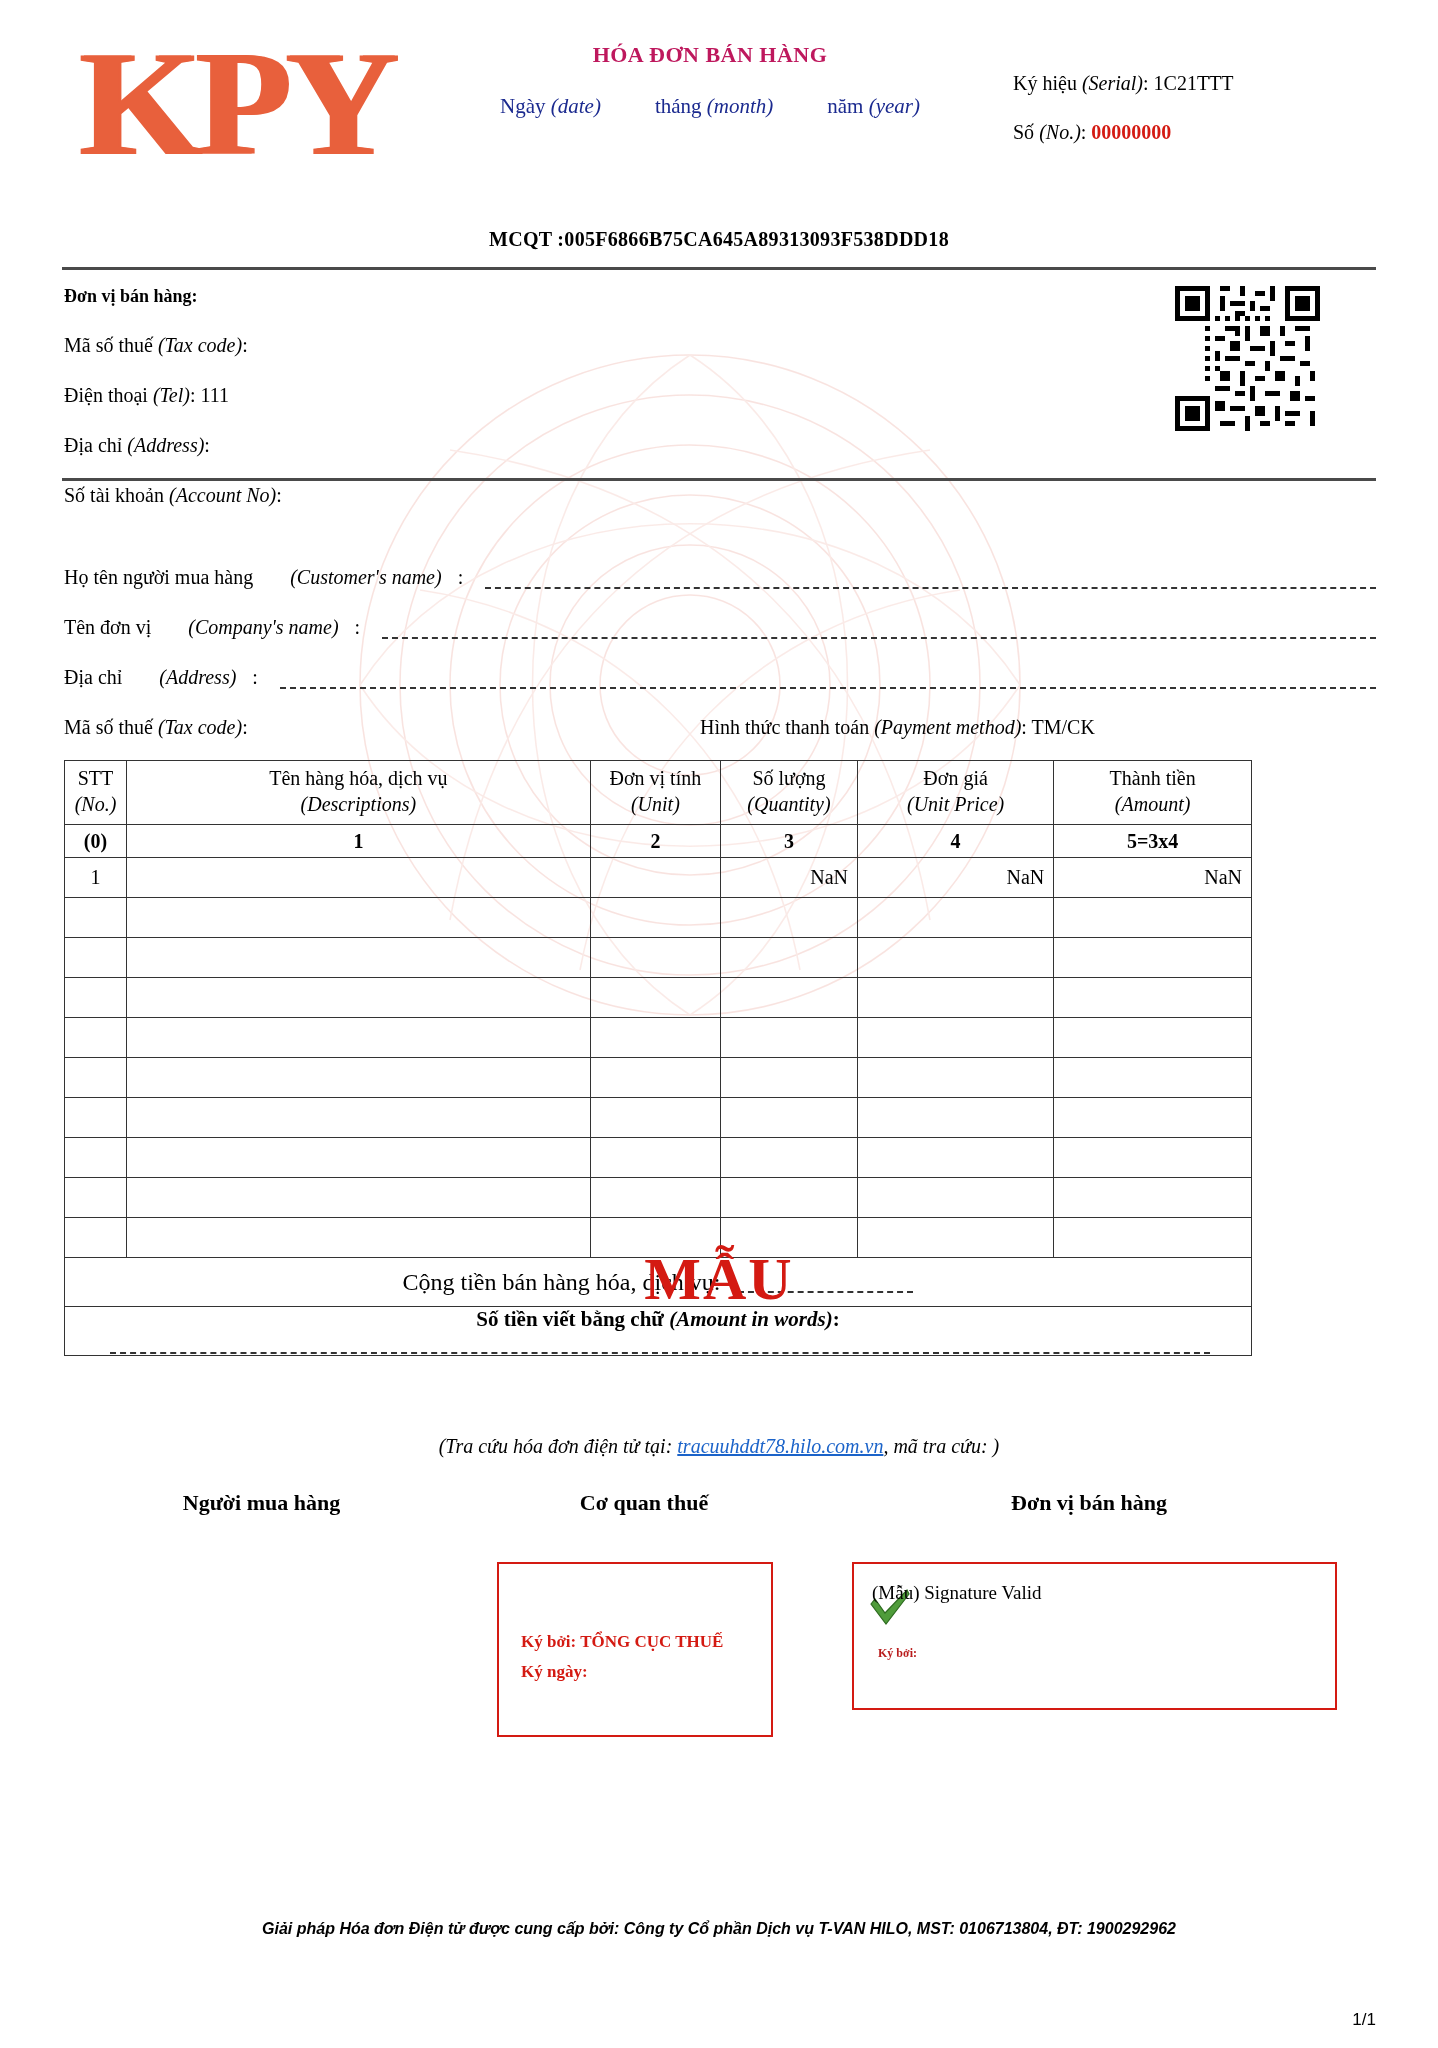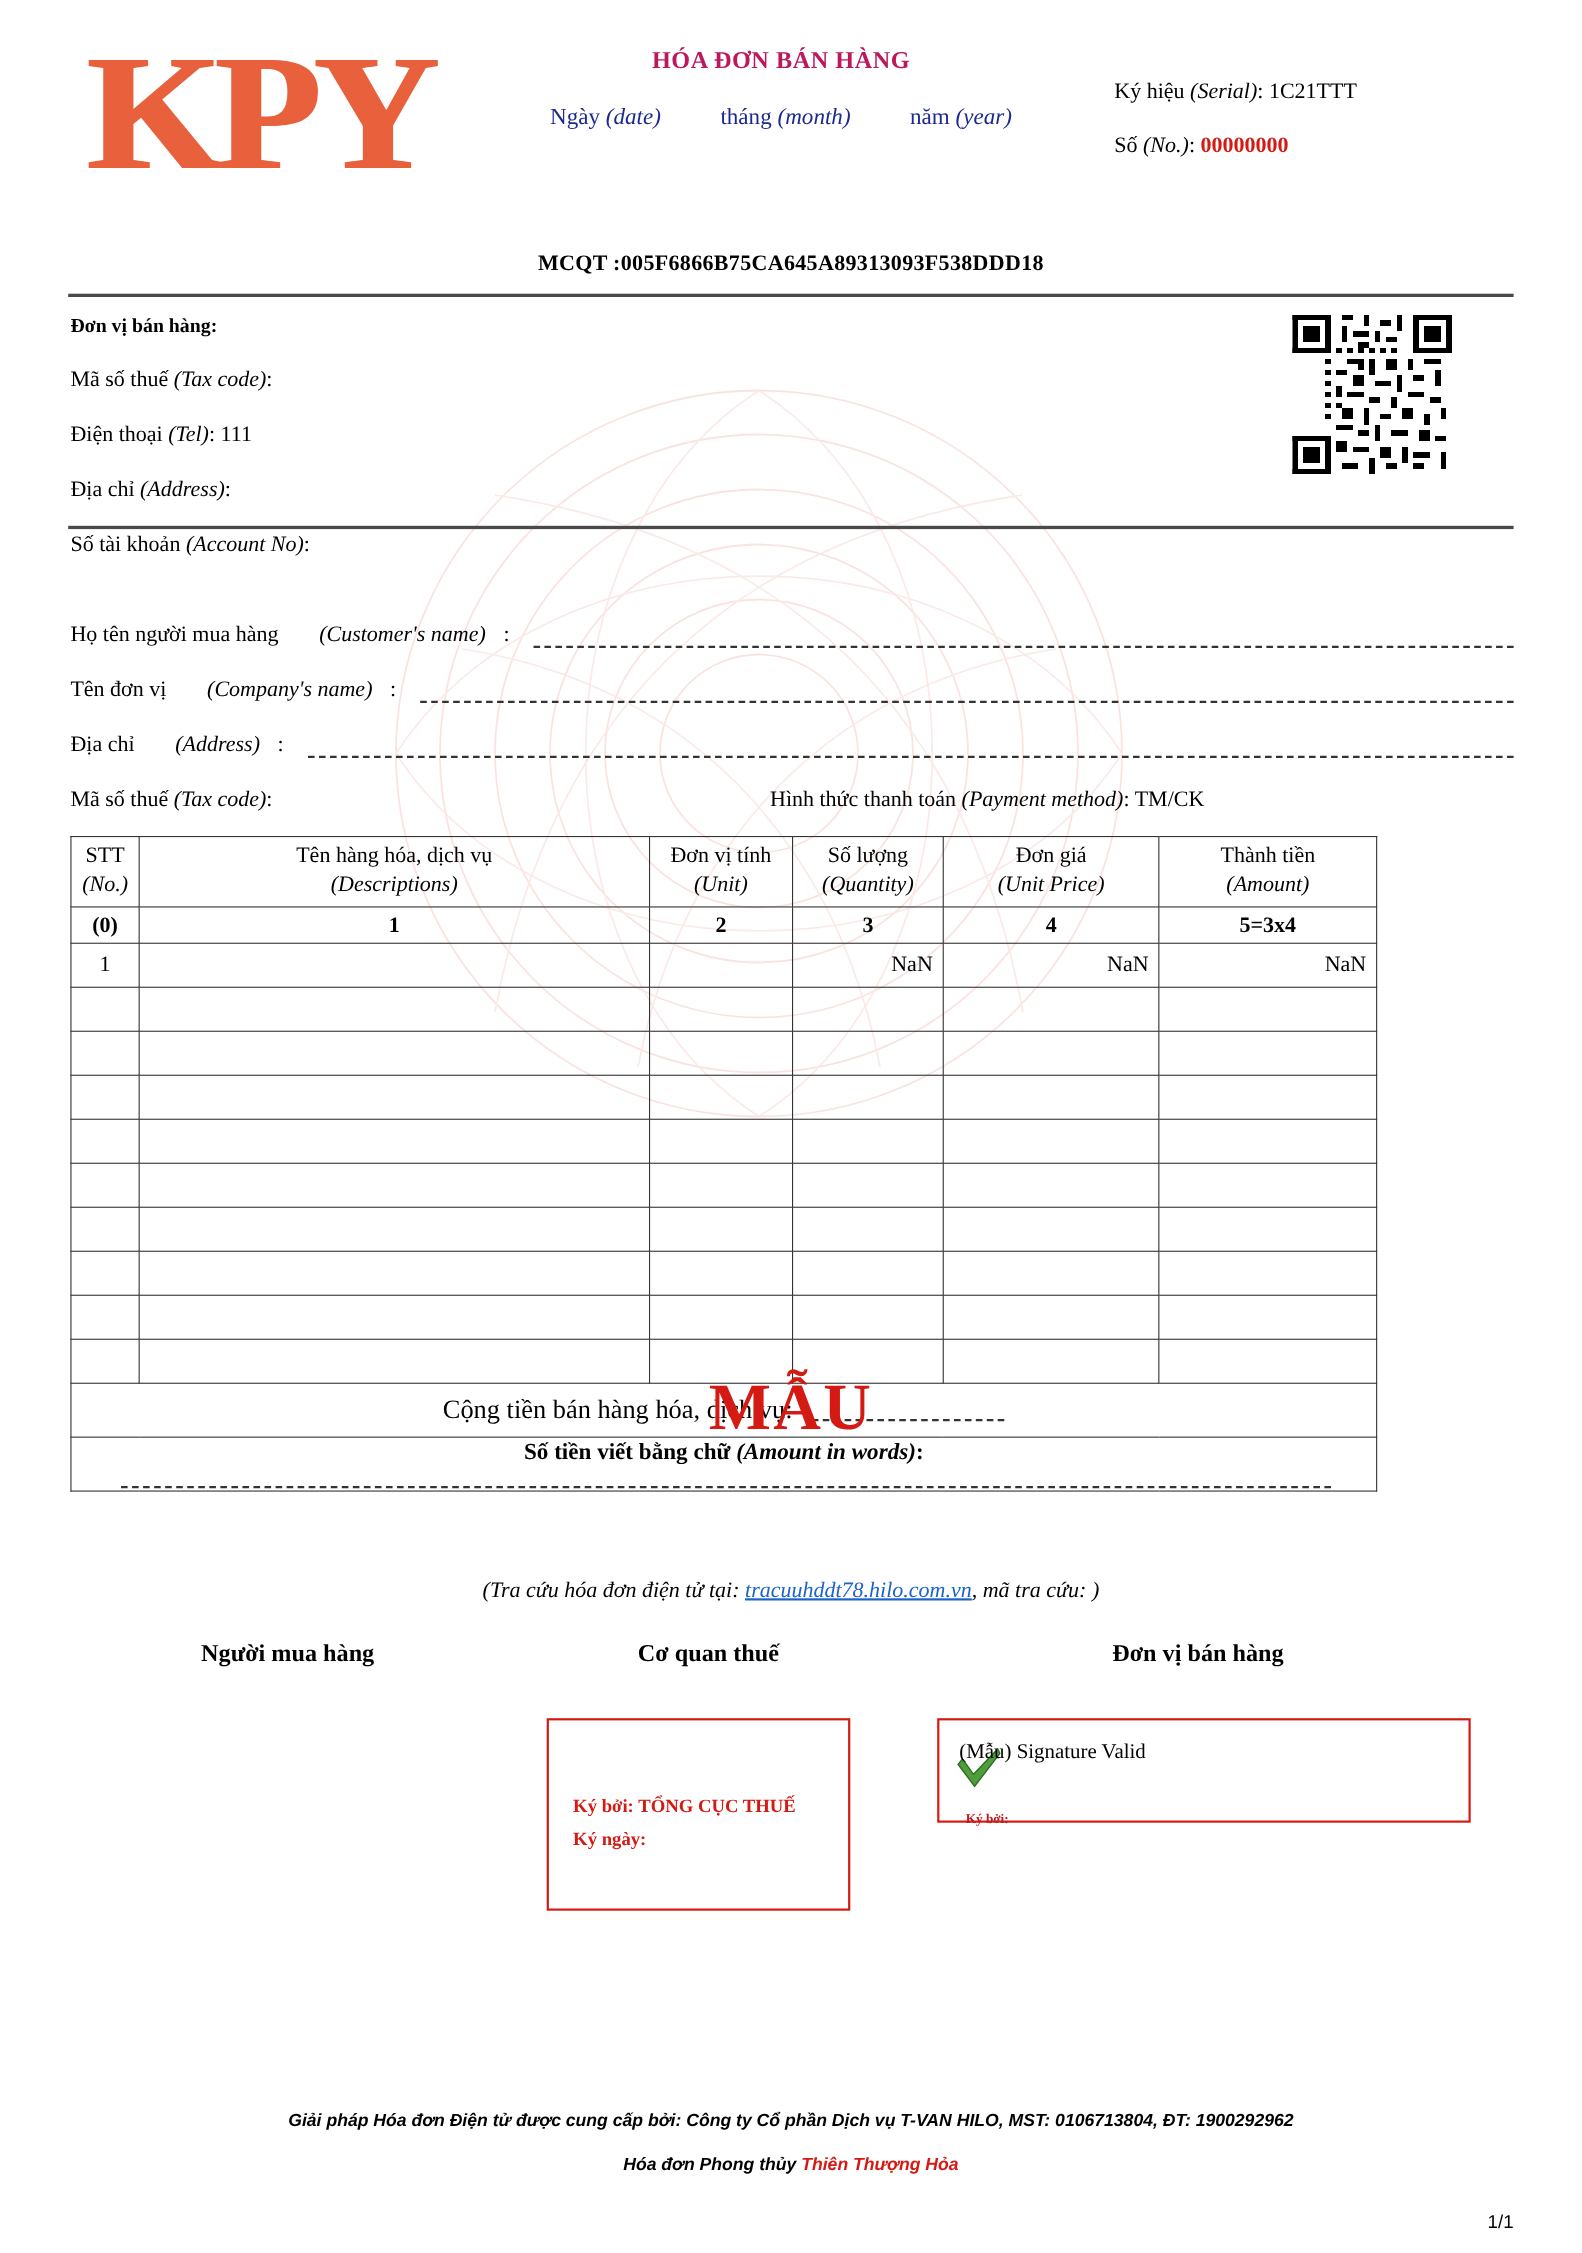--- a/index.html
+++ b/index.html
@@ -282,21 +282,21 @@
     color: #d41a12;
     font-size: 17px;
     font-weight: bold;
   }
 
   .seller-sig-box {
     position: absolute;
     left: 852px;
     top: 1562px;
     width: 485px;
-    height: 95px;
+    height: 148px;
     border: 2px solid #d41a12;
     box-sizing: border-box;
   }
   .seller-sig-box .valid {
     position: absolute;
     left: 18px;
     top: 18px;
     font-size: 19px;
   }
   .seller-sig-box .kyboi {
@@ -685,19 +685,16 @@
   <div class="seller-sig-box">
     <svg class="check" viewBox="0 0 44 40" xmlns="http://www.w3.org/2000/svg">
       <path d="M3 16 L7 11 L17 25 L39 2 L41 6 L18 36 Z" fill="#4f9c3a" stroke="#2d6b1f" stroke-width="1.2"></path>
     </svg>
     <div class="valid">(Mẫu) Signature Valid</div>
     <div class="kyboi">Ký bởi:</div>
   </div>
 
   <div class="footer">
     <div class="l1">Giải pháp Hóa đơn Điện tử được cung cấp bởi: Công ty Cổ phần Dịch vụ T-VAN HILO, MST: 0106713804, ĐT: 1900292962</div>
-    <div class="l2">
-      <span>Hóa đơn Phong thủy </span><span class="tt">Thiên Thượng Hỏa</span>
-    </div>
   </div>
   <div class="pagenum">1/1</div>
 
 </div>
 
 </body></html>

